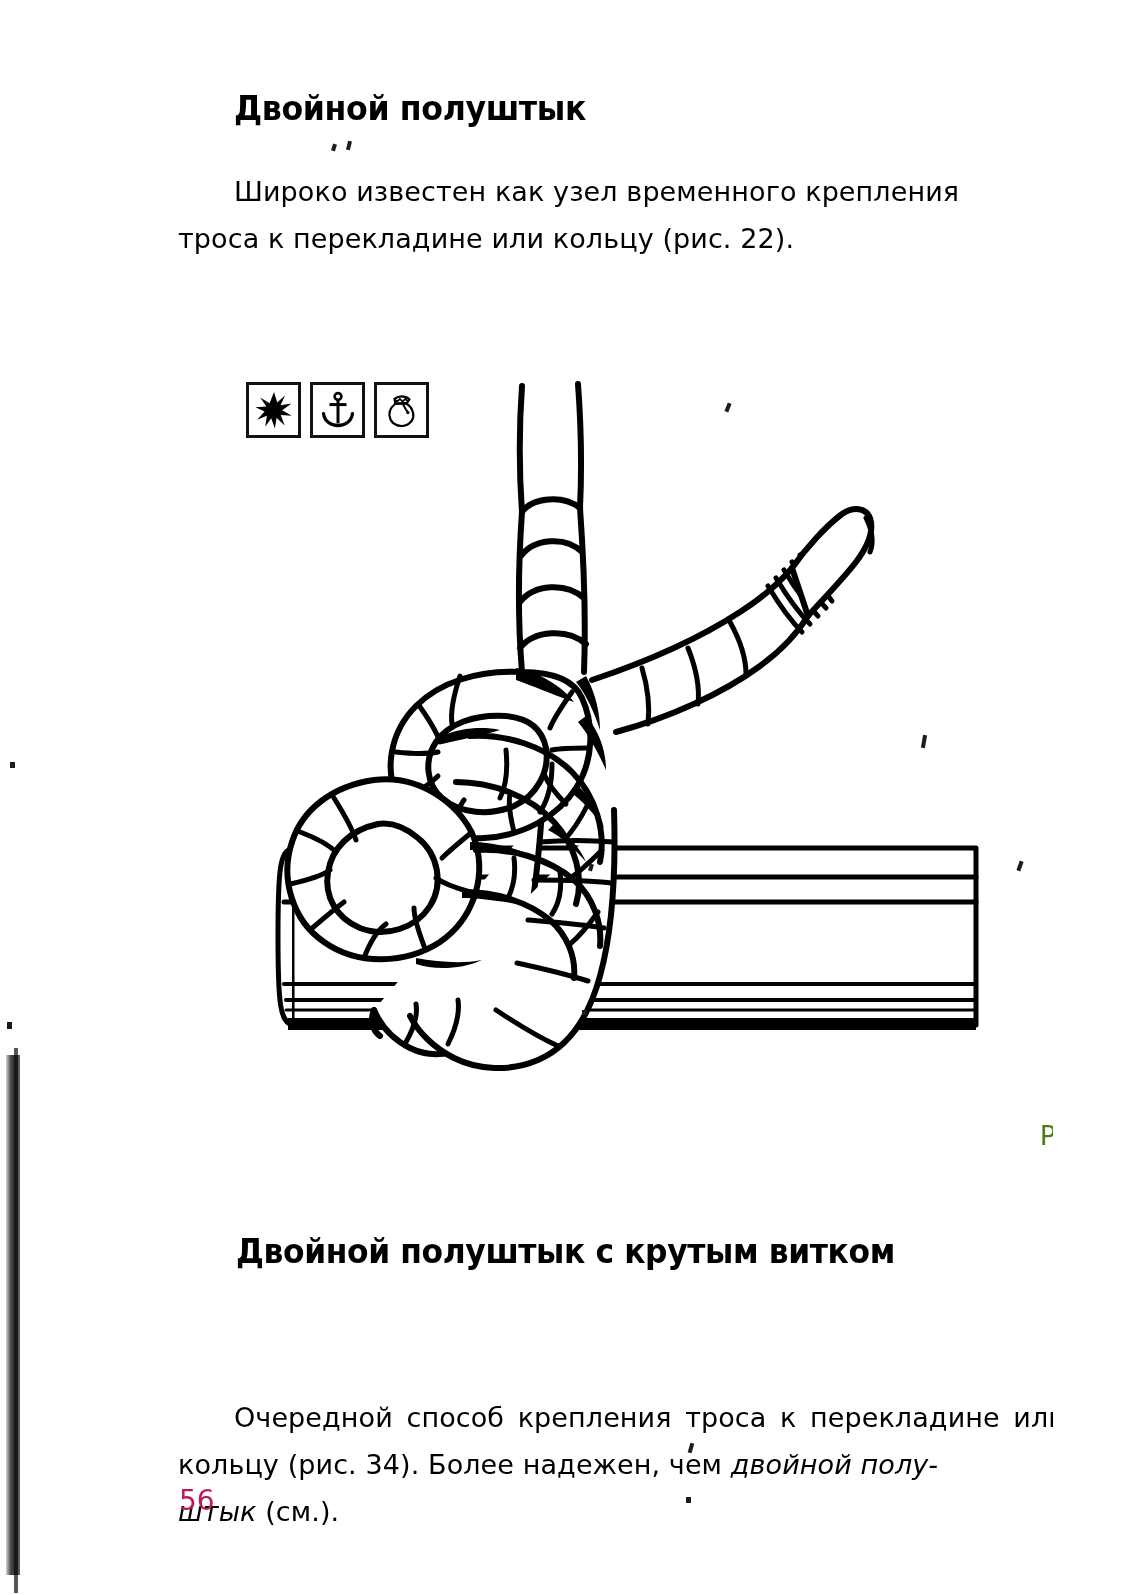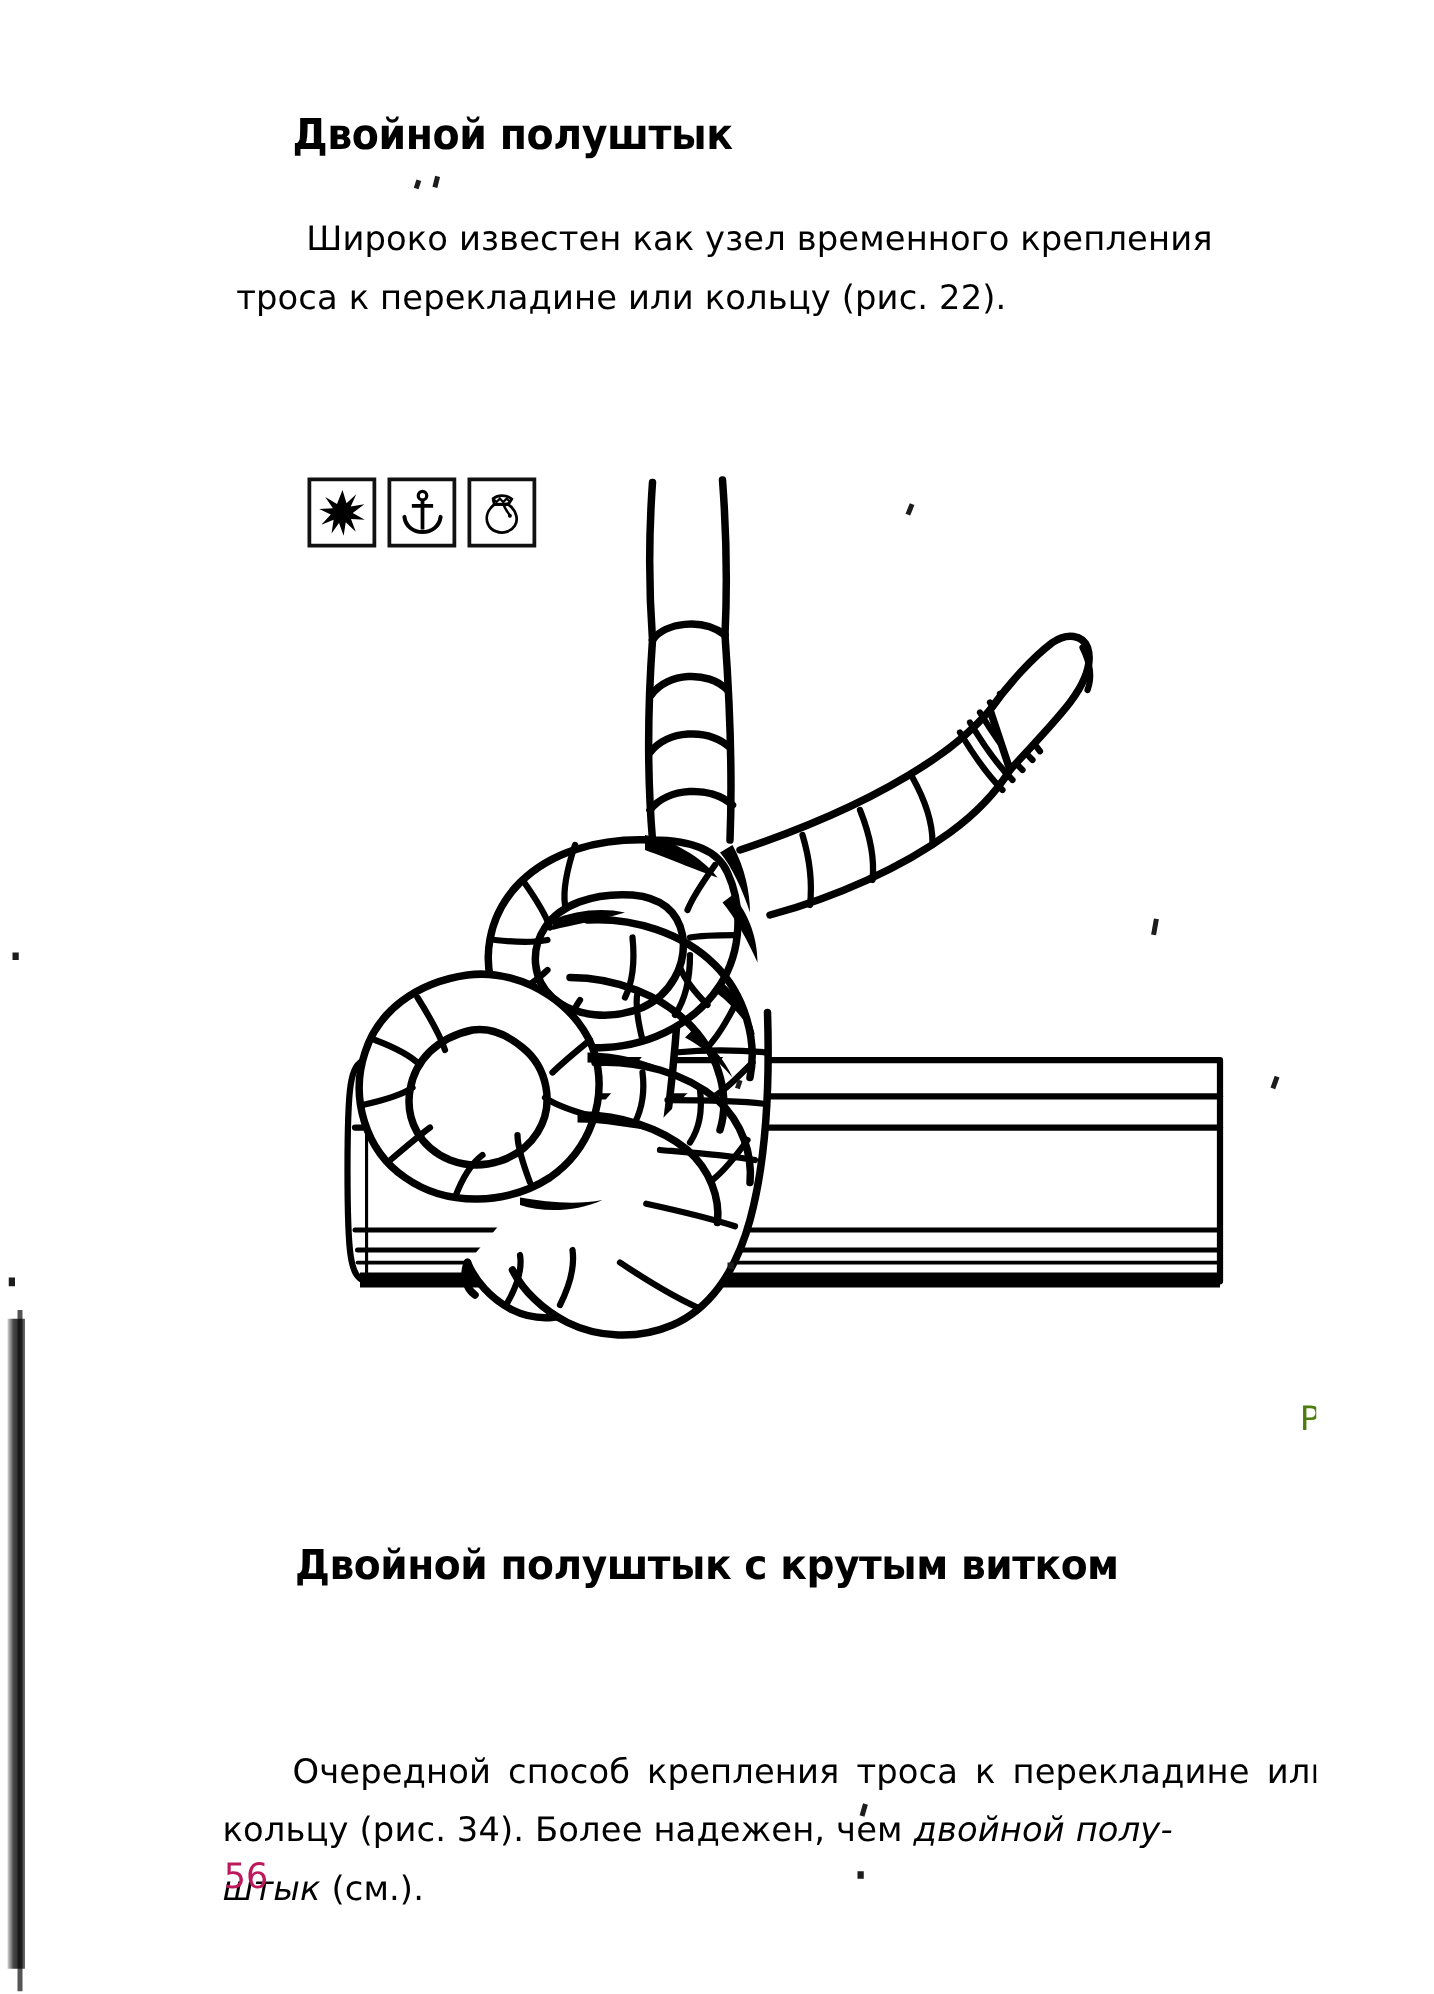--- a/index.html
+++ b/index.html
@@ -45,21 +45,21 @@
   .para {
     position: absolute;
     font-family: "DejaVu Sans", sans-serif;
     font-size: 27px;
     line-height: 47px;
     color: #000;
     text-align: justify;
     text-justify: inter-word;
     letter-spacing: 0.1px;
   }
-  #para-1 { left: 178px; top: 168px; width: 888px; margin-left: 11px; }
+  #para-1 { left: 178px; top: 168px; width: 888px; }
   #para-2 { left: 178px; top: 262px; width: 888px; }
   #para-3 { left: 178px; top: 1394px; width: 888px; }
   .indent { display: inline-block; width: 56px; }
   .ital { font-style: italic; }
 
   
   .lastline { display: block; text-align: left; }
 
   
   #icon-strip {

